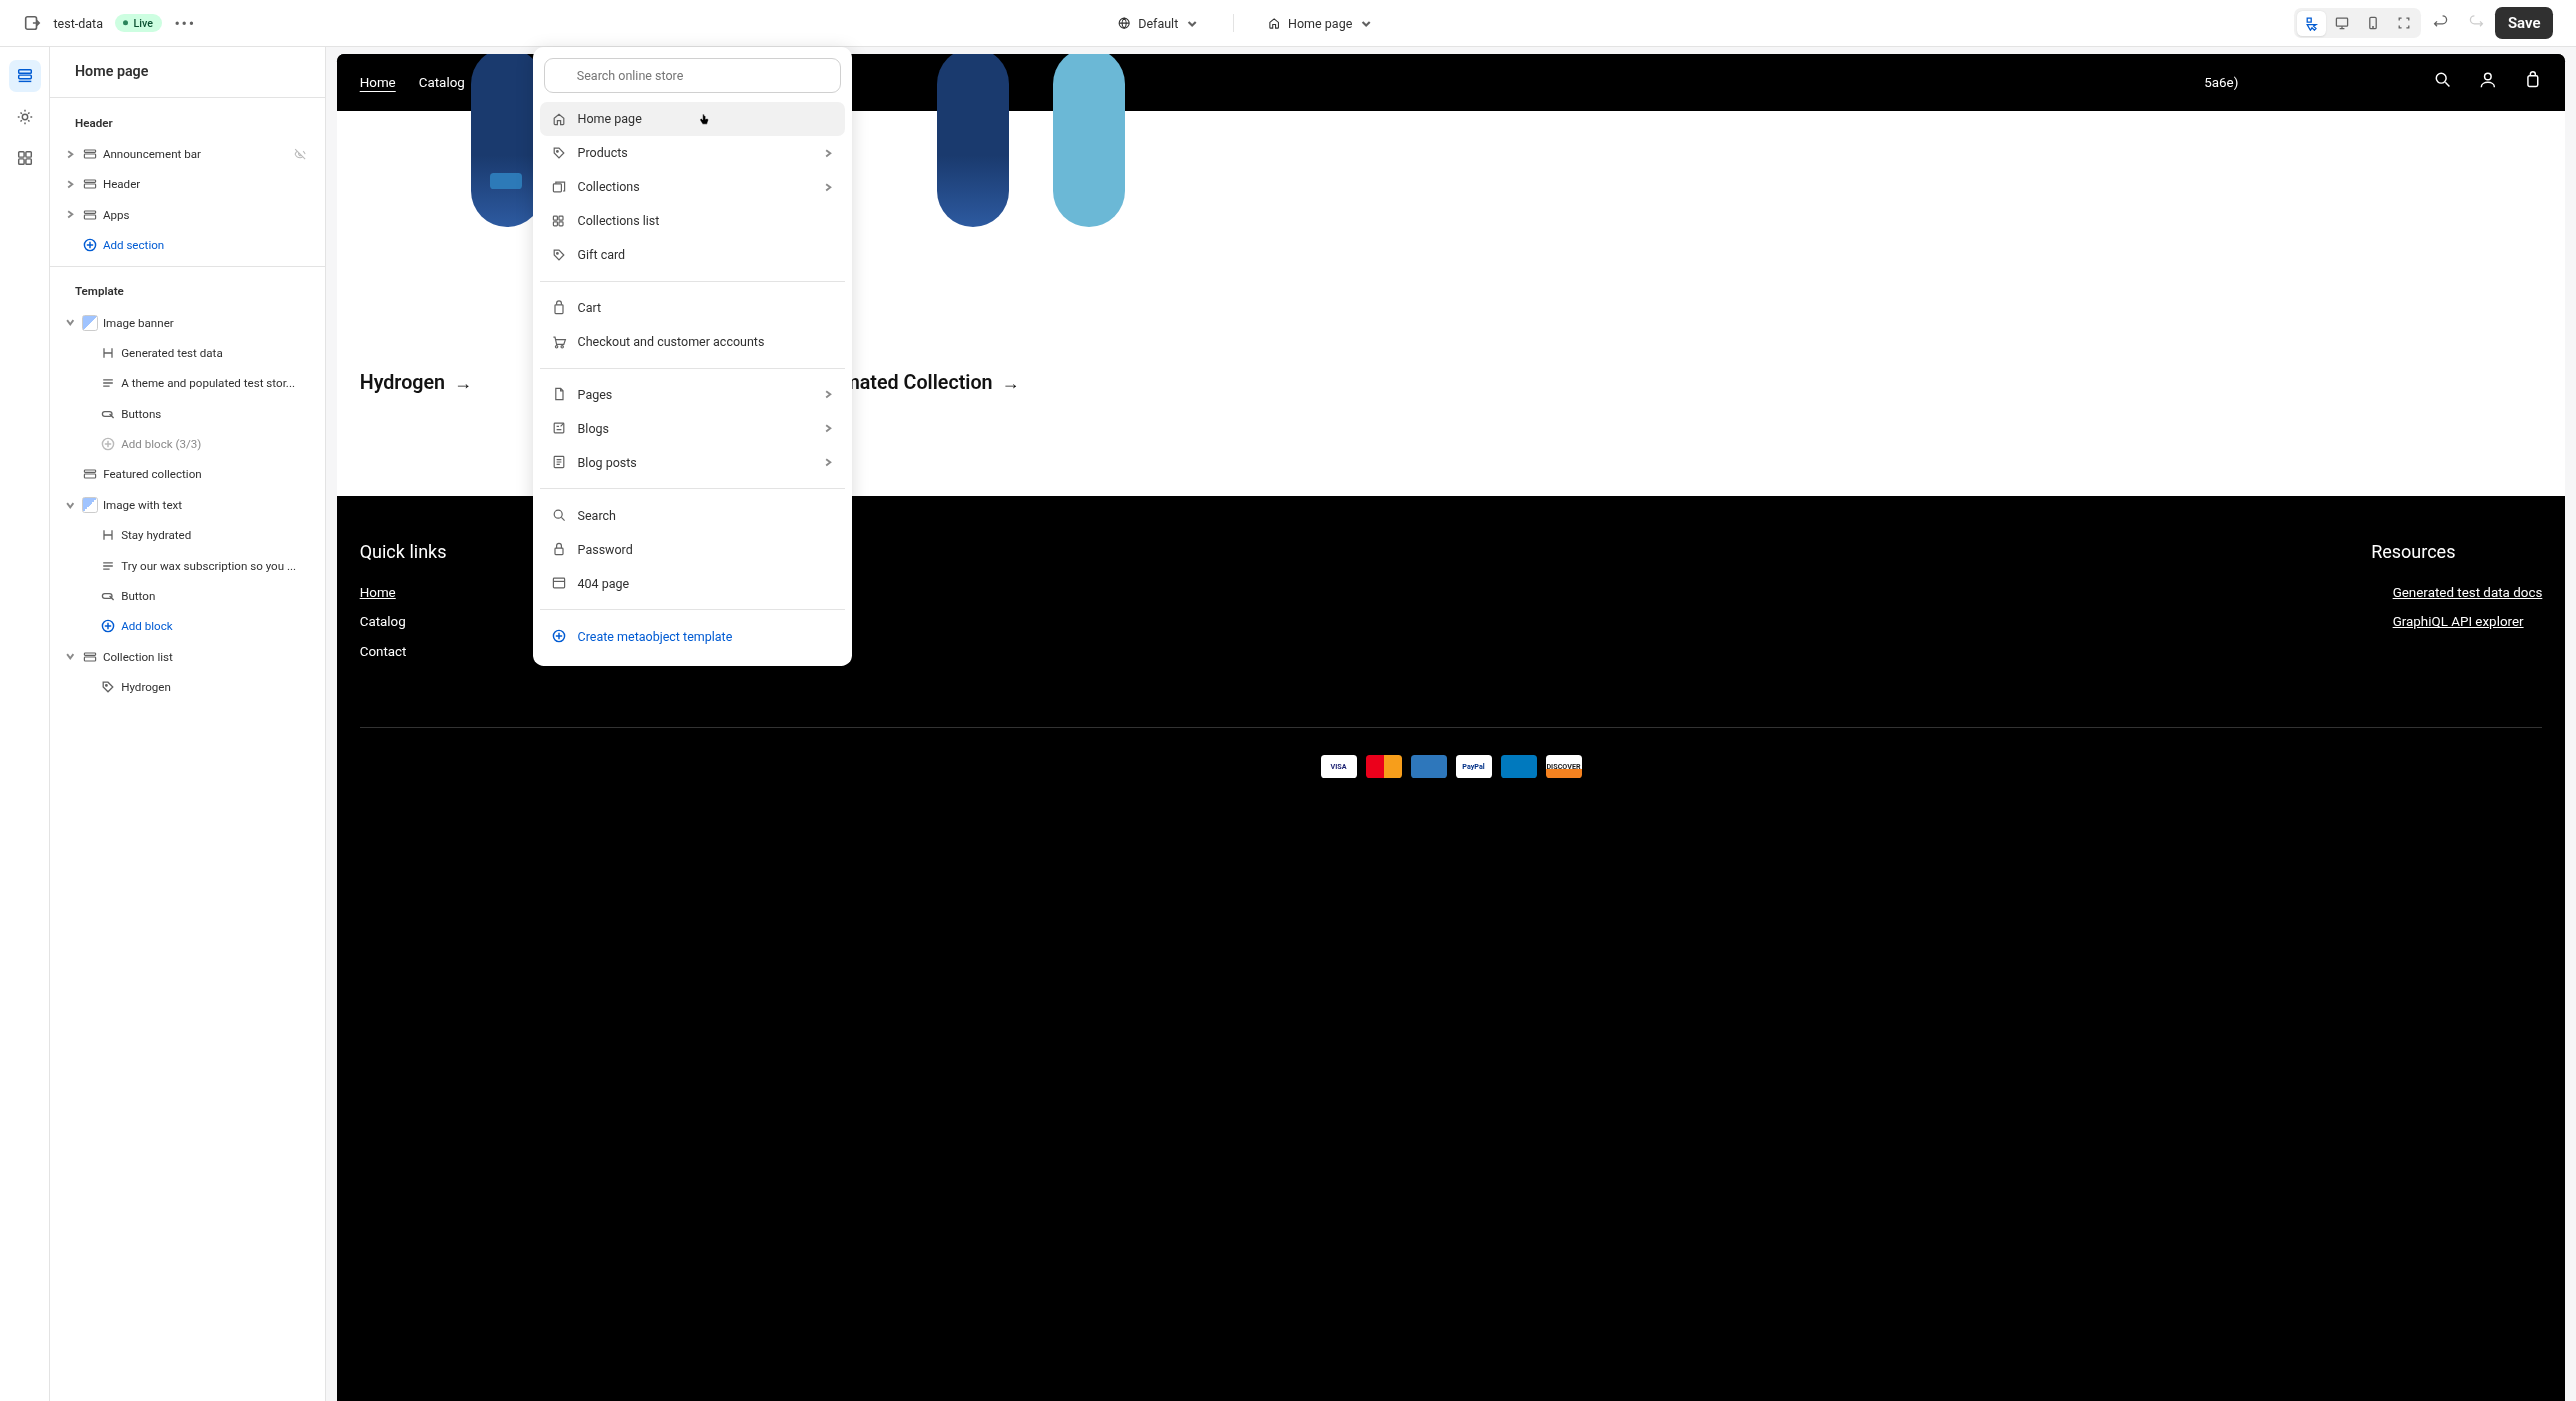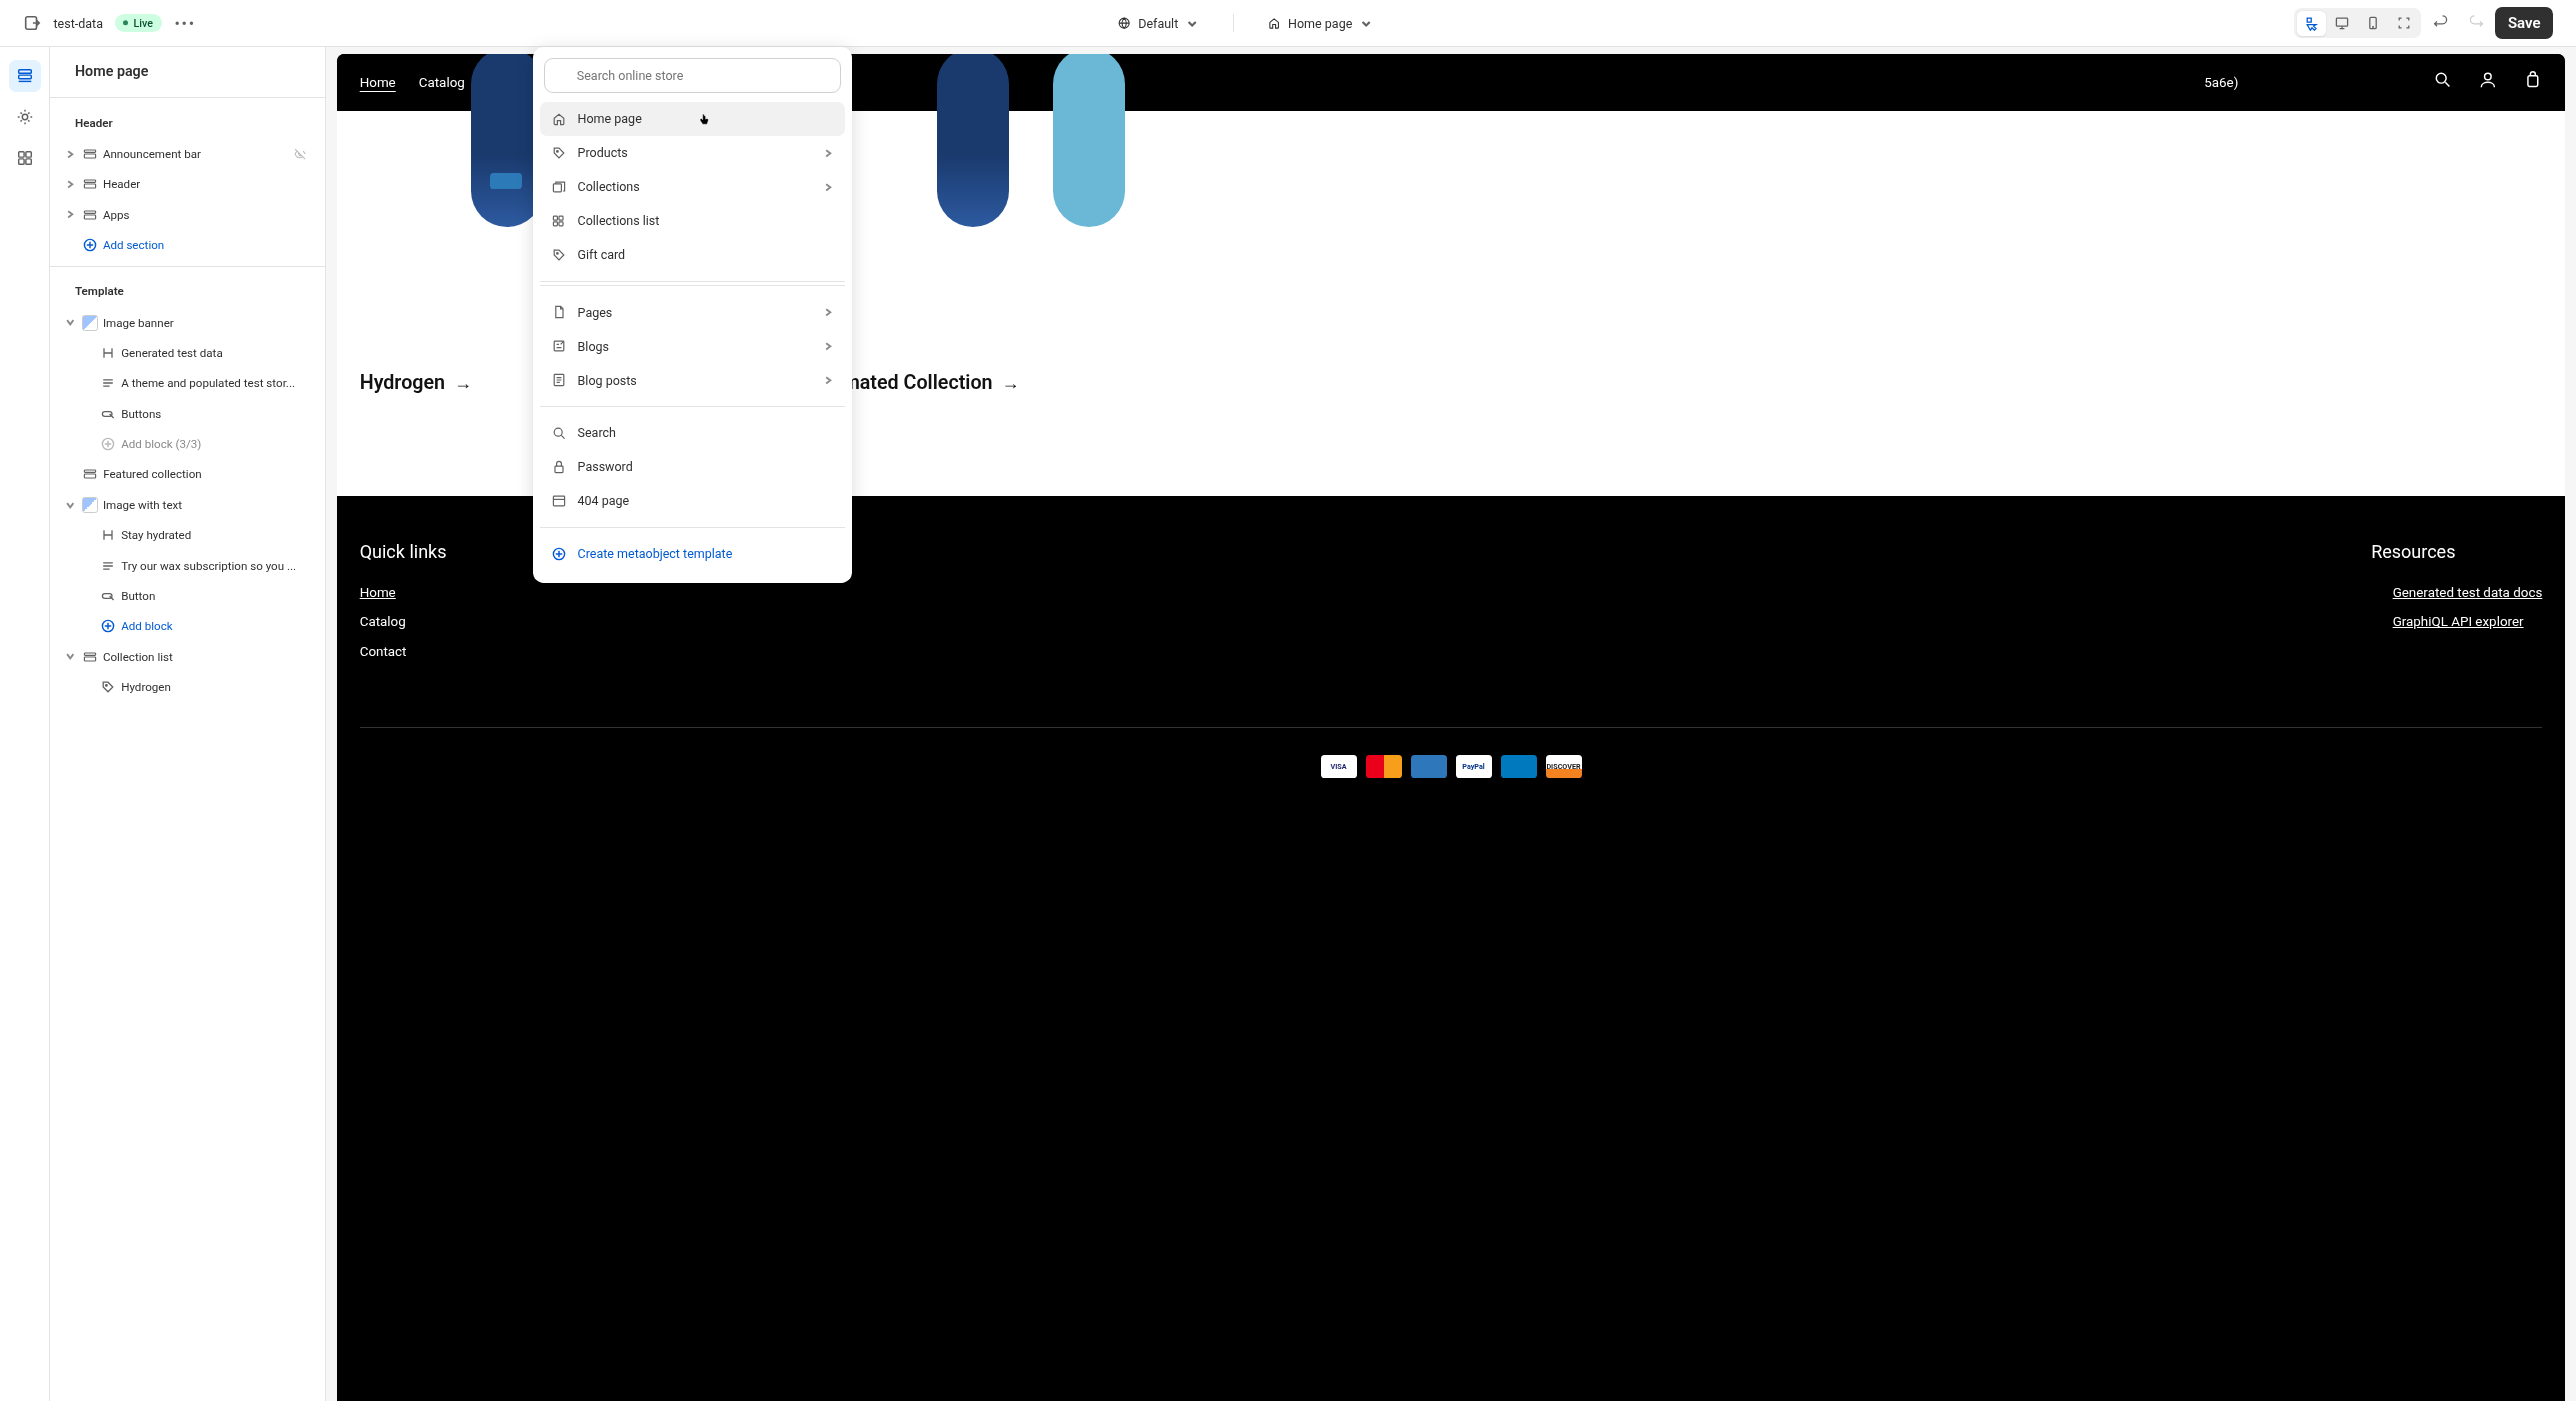--- a/index.html
+++ b/index.html
@@ -473,20 +473,37 @@
     </div>
     <div class="popover-item">
       <svg class="item-icon" viewBox="0 0 20 20" fill="none" stroke="currentColor" stroke-width="1.5">
           <path d="M4 4h6l6 6-6 6-6-6z"></path>
           <circle cx="8" cy="8" r="1"></circle>
         </svg>
       <span>Gift card</span>
     </div>
   </div>
   <div class="popover-divider"></div>
+  <div class="popover-group">
+    <div class="popover-item">
+      <svg class="item-icon" viewBox="0 0 20 20" fill="none" stroke="currentColor" stroke-width="1.5">
+          <rect x="5" y="6" width="10" height="11" rx="1"></rect>
+          <path d="M7 6V4a3 3 0 016 0v2"></path>
+        </svg>
+      <span>Cart</span>
+    </div>
+    <div class="popover-item">
+      <svg class="item-icon" viewBox="0 0 20 20" fill="none" stroke="currentColor" stroke-width="1.5">
+          <circle cx="7" cy="16" r="1.5"></circle>
+          <circle cx="14" cy="16" r="1.5"></circle>
+          <path d="M3 4h2l2 9h9l2-6H6"></path>
+        </svg>
+      <span>Checkout and customer accounts</span>
+    </div>
+  </div>
   <div class="popover-divider"></div>
   <div class="popover-group">
     <div class="popover-item">
       <svg class="item-icon" viewBox="0 0 20 20" fill="none" stroke="currentColor" stroke-width="1.5">
           <path d="M6 3h6l3 3v11H6z"></path>
           <path d="M12 3v3h3"></path>
         </svg>
       <span>Pages</span>
       <svg class="item-chevron" viewBox="0 0 12 12" fill="none" stroke="currentColor" stroke-width="1.8">
           <path d="M4 3l4 3-4 3"></path>

